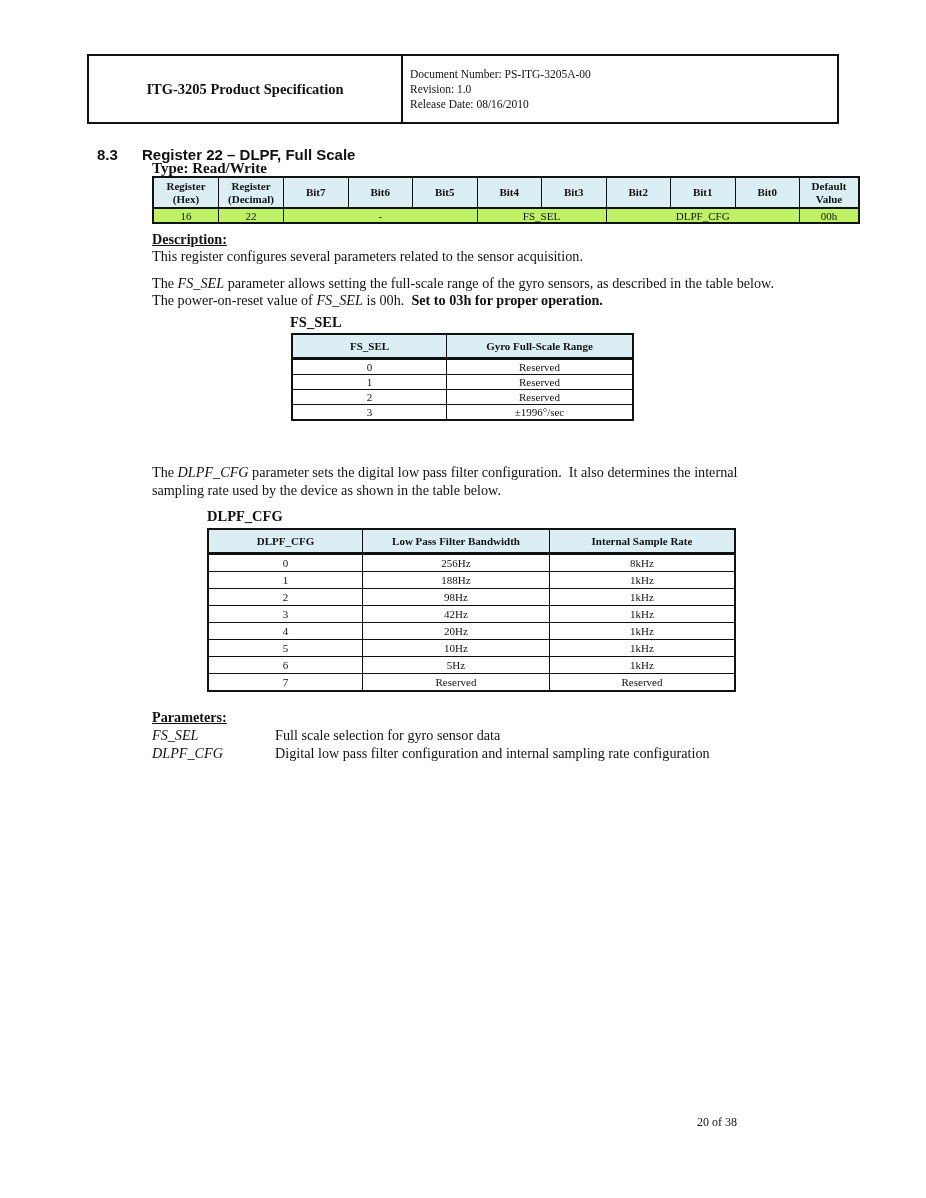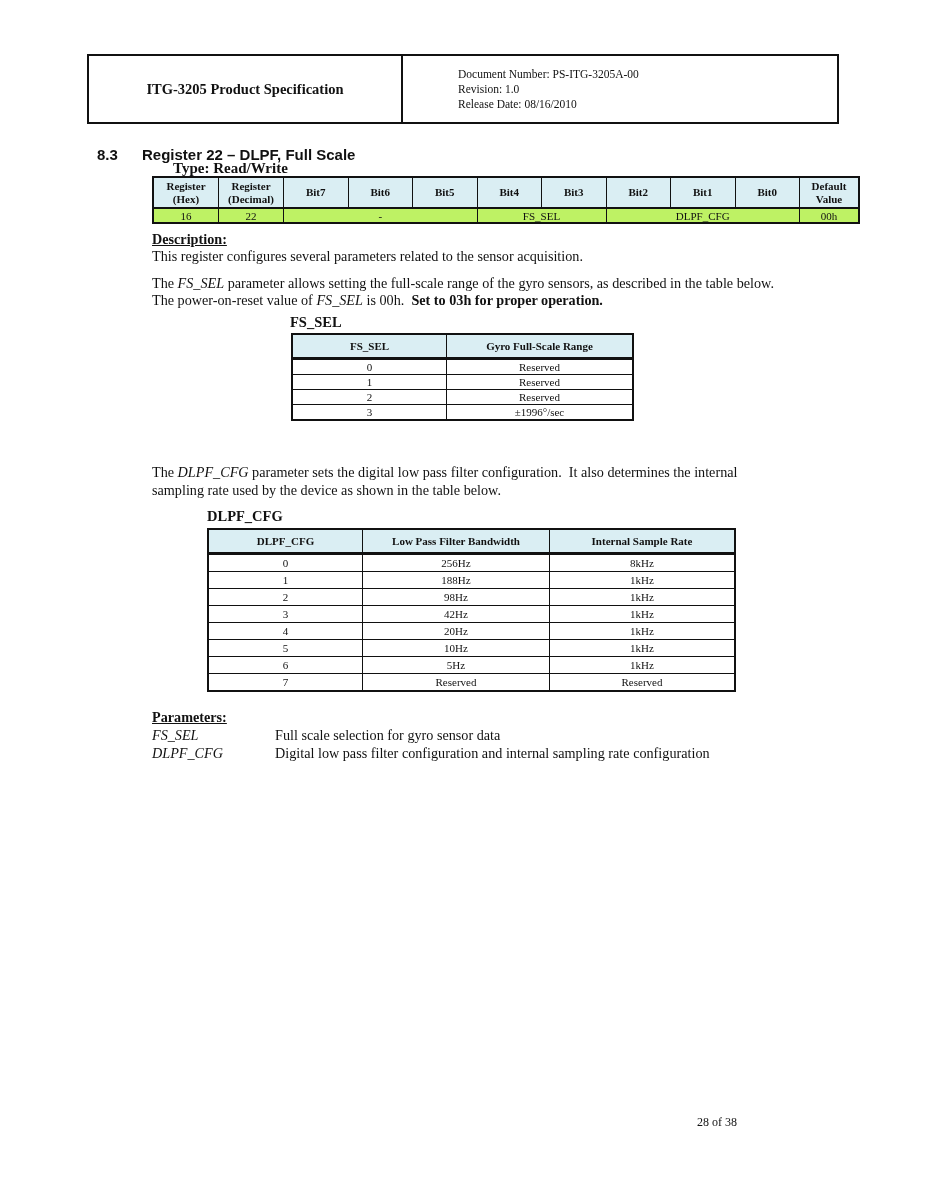--- a/index.html
+++ b/index.html
@@ -1,33 +1,33 @@
 <!DOCTYPE html>
 <html><head>
 <meta charset="utf-8">
 <style>
   html, body { margin: 0; padding: 0; background: #ffffff; }
   body { width: 926px; height: 1198px; position: relative; font-family: "Liberation Serif", serif; color: #111; overflow: hidden; }
 
   
   .hdr { position: absolute; left: 87px; top: 54px; width: 752px; height: 70px; border: 2px solid #111; box-sizing: border-box; display: flex; }
   .hdr .cell { border-right: 2px solid #111; box-sizing: border-box; display: flex; align-items: center; }
-  .hdr .cell:last-child { border-right: none; margin-left: 48px; }
+  .hdr .cell:last-child { border-right: none; }
   .hdr .logo-cell { width: 168px; justify-content: center; position: relative; }
   .hdr .title-cell { width: 314px; justify-content: center; font-weight: bold; font-size: 14.5px; }
   .hdr .meta-cell { flex: 1; flex-direction: column; align-items: flex-start; justify-content: center; padding-left: 7px; font-size: 11.5px; line-height: 15px; }
   .logo { position: relative; width: 120px; height: 50px; }
   .logo svg { position: absolute; left: 0; top: 0; }
   .logo-text { position: absolute; left: 12px; top: 14px; font-family: "Liberation Sans", sans-serif; font-style: italic; font-weight: bold; font-size: 22px; letter-spacing: -1.2px; color: #1a3a7c; }
   .logo-text .sense { color: #c8242c; }
 
   
   .sec { position: absolute; left: 97px; top: 146px; font-family: "Liberation Sans", sans-serif; font-weight: bold; font-size: 15px; }
   .sec .num { display: inline-block; width: 45px; }
-  .type { position: absolute; left: 152px; top: 160px; font-weight: bold; font-size: 15px; margin-left: 21px; }
+  .type { position: absolute; left: 152px; top: 160px; font-weight: bold; font-size: 15px; }
 
   
   table { border-collapse: collapse; position: absolute; }
   td, th { border: 1px solid #111; text-align: center; padding: 0; }
   .regtbl { left: 152px; top: 176px; width: 708px; border: 2px solid #111; font-size: 11px; }
   .regtbl th { background: #daeef3; font-weight: bold; line-height: 13px; height: 29px; border-bottom: 2px solid #111; }
   .regtbl td { background: #bef264; height: 13px; line-height: 12px; }
 
   .p { position: absolute; left: 152px; font-size: 14.2px; line-height: 17px; white-space: nowrap; }
   .u { text-decoration: underline; font-weight: bold; }
@@ -183,13 +183,13 @@
   <div class="row">
     <span class="k">FS_SEL</span>
     <span>Full scale selection for gyro sensor data</span>
   </div>
   <div class="row">
     <span class="k">DLPF_CFG</span>
     <span>Digital low pass filter configuration and internal sampling rate configuration</span>
   </div>
 </div>
 
-<div class="pageno">28 of 38</div>
+<div class="pageno">20 of 38</div>
 
 </body></html>

